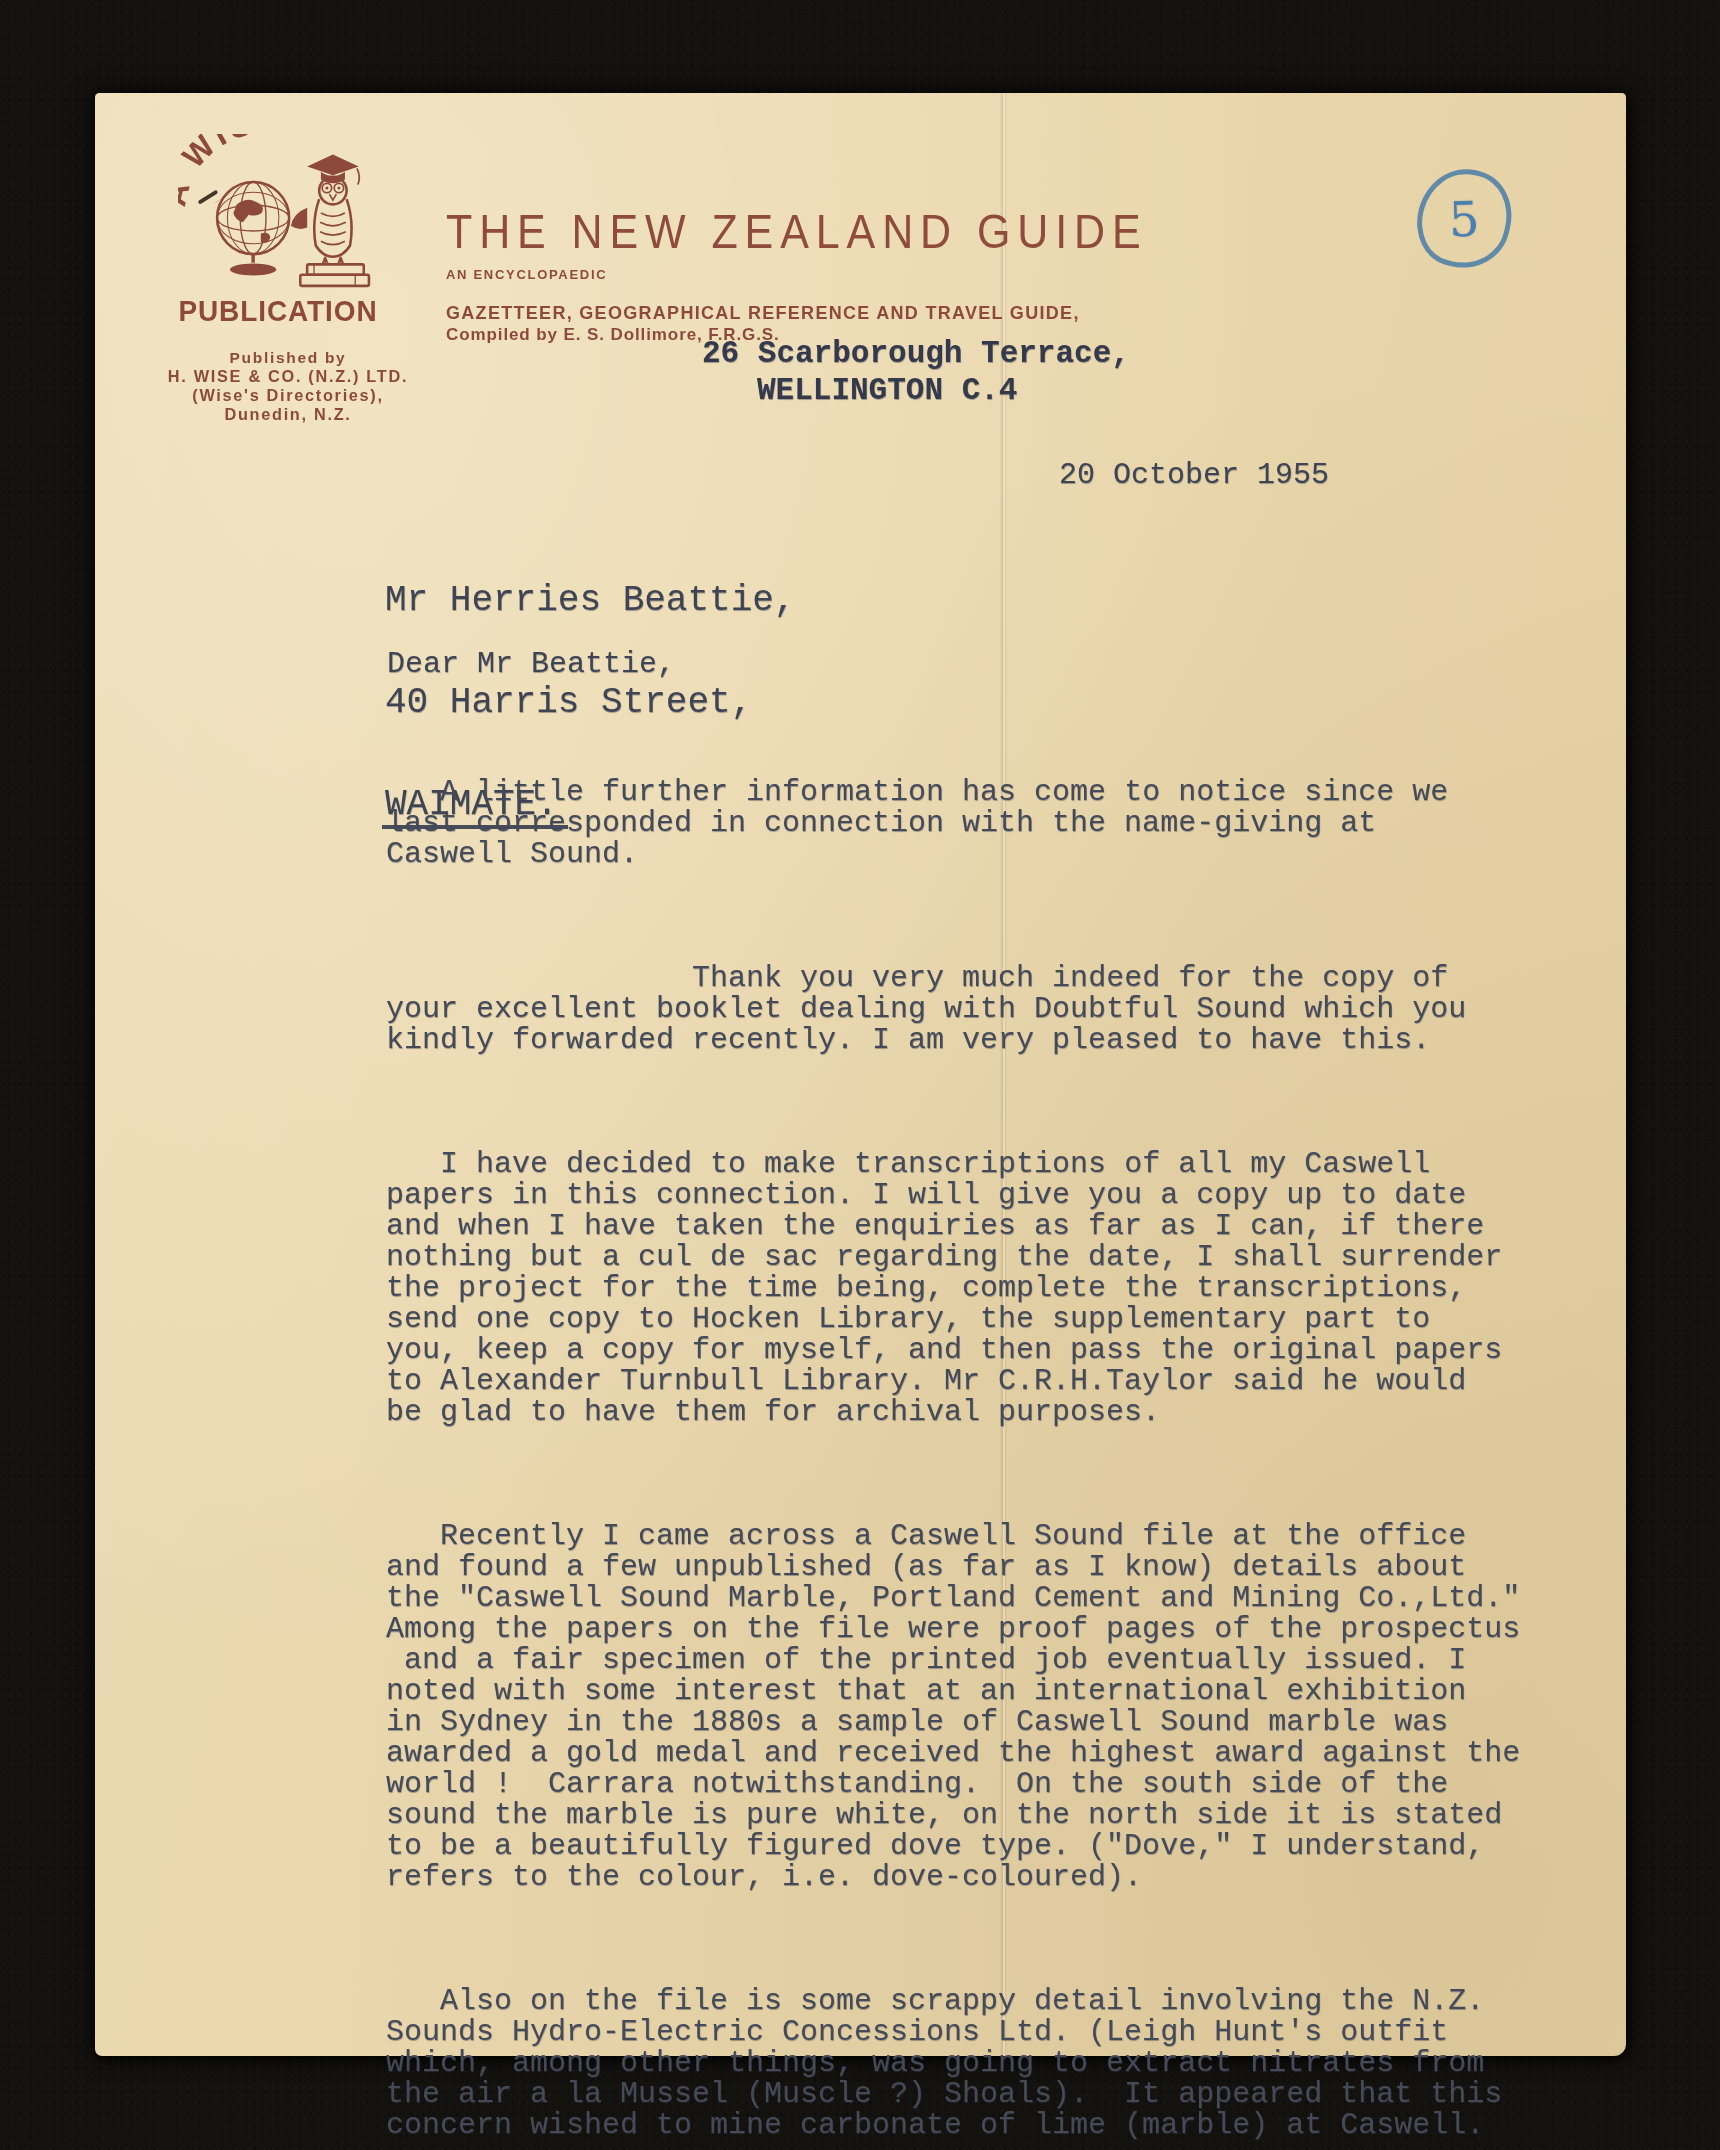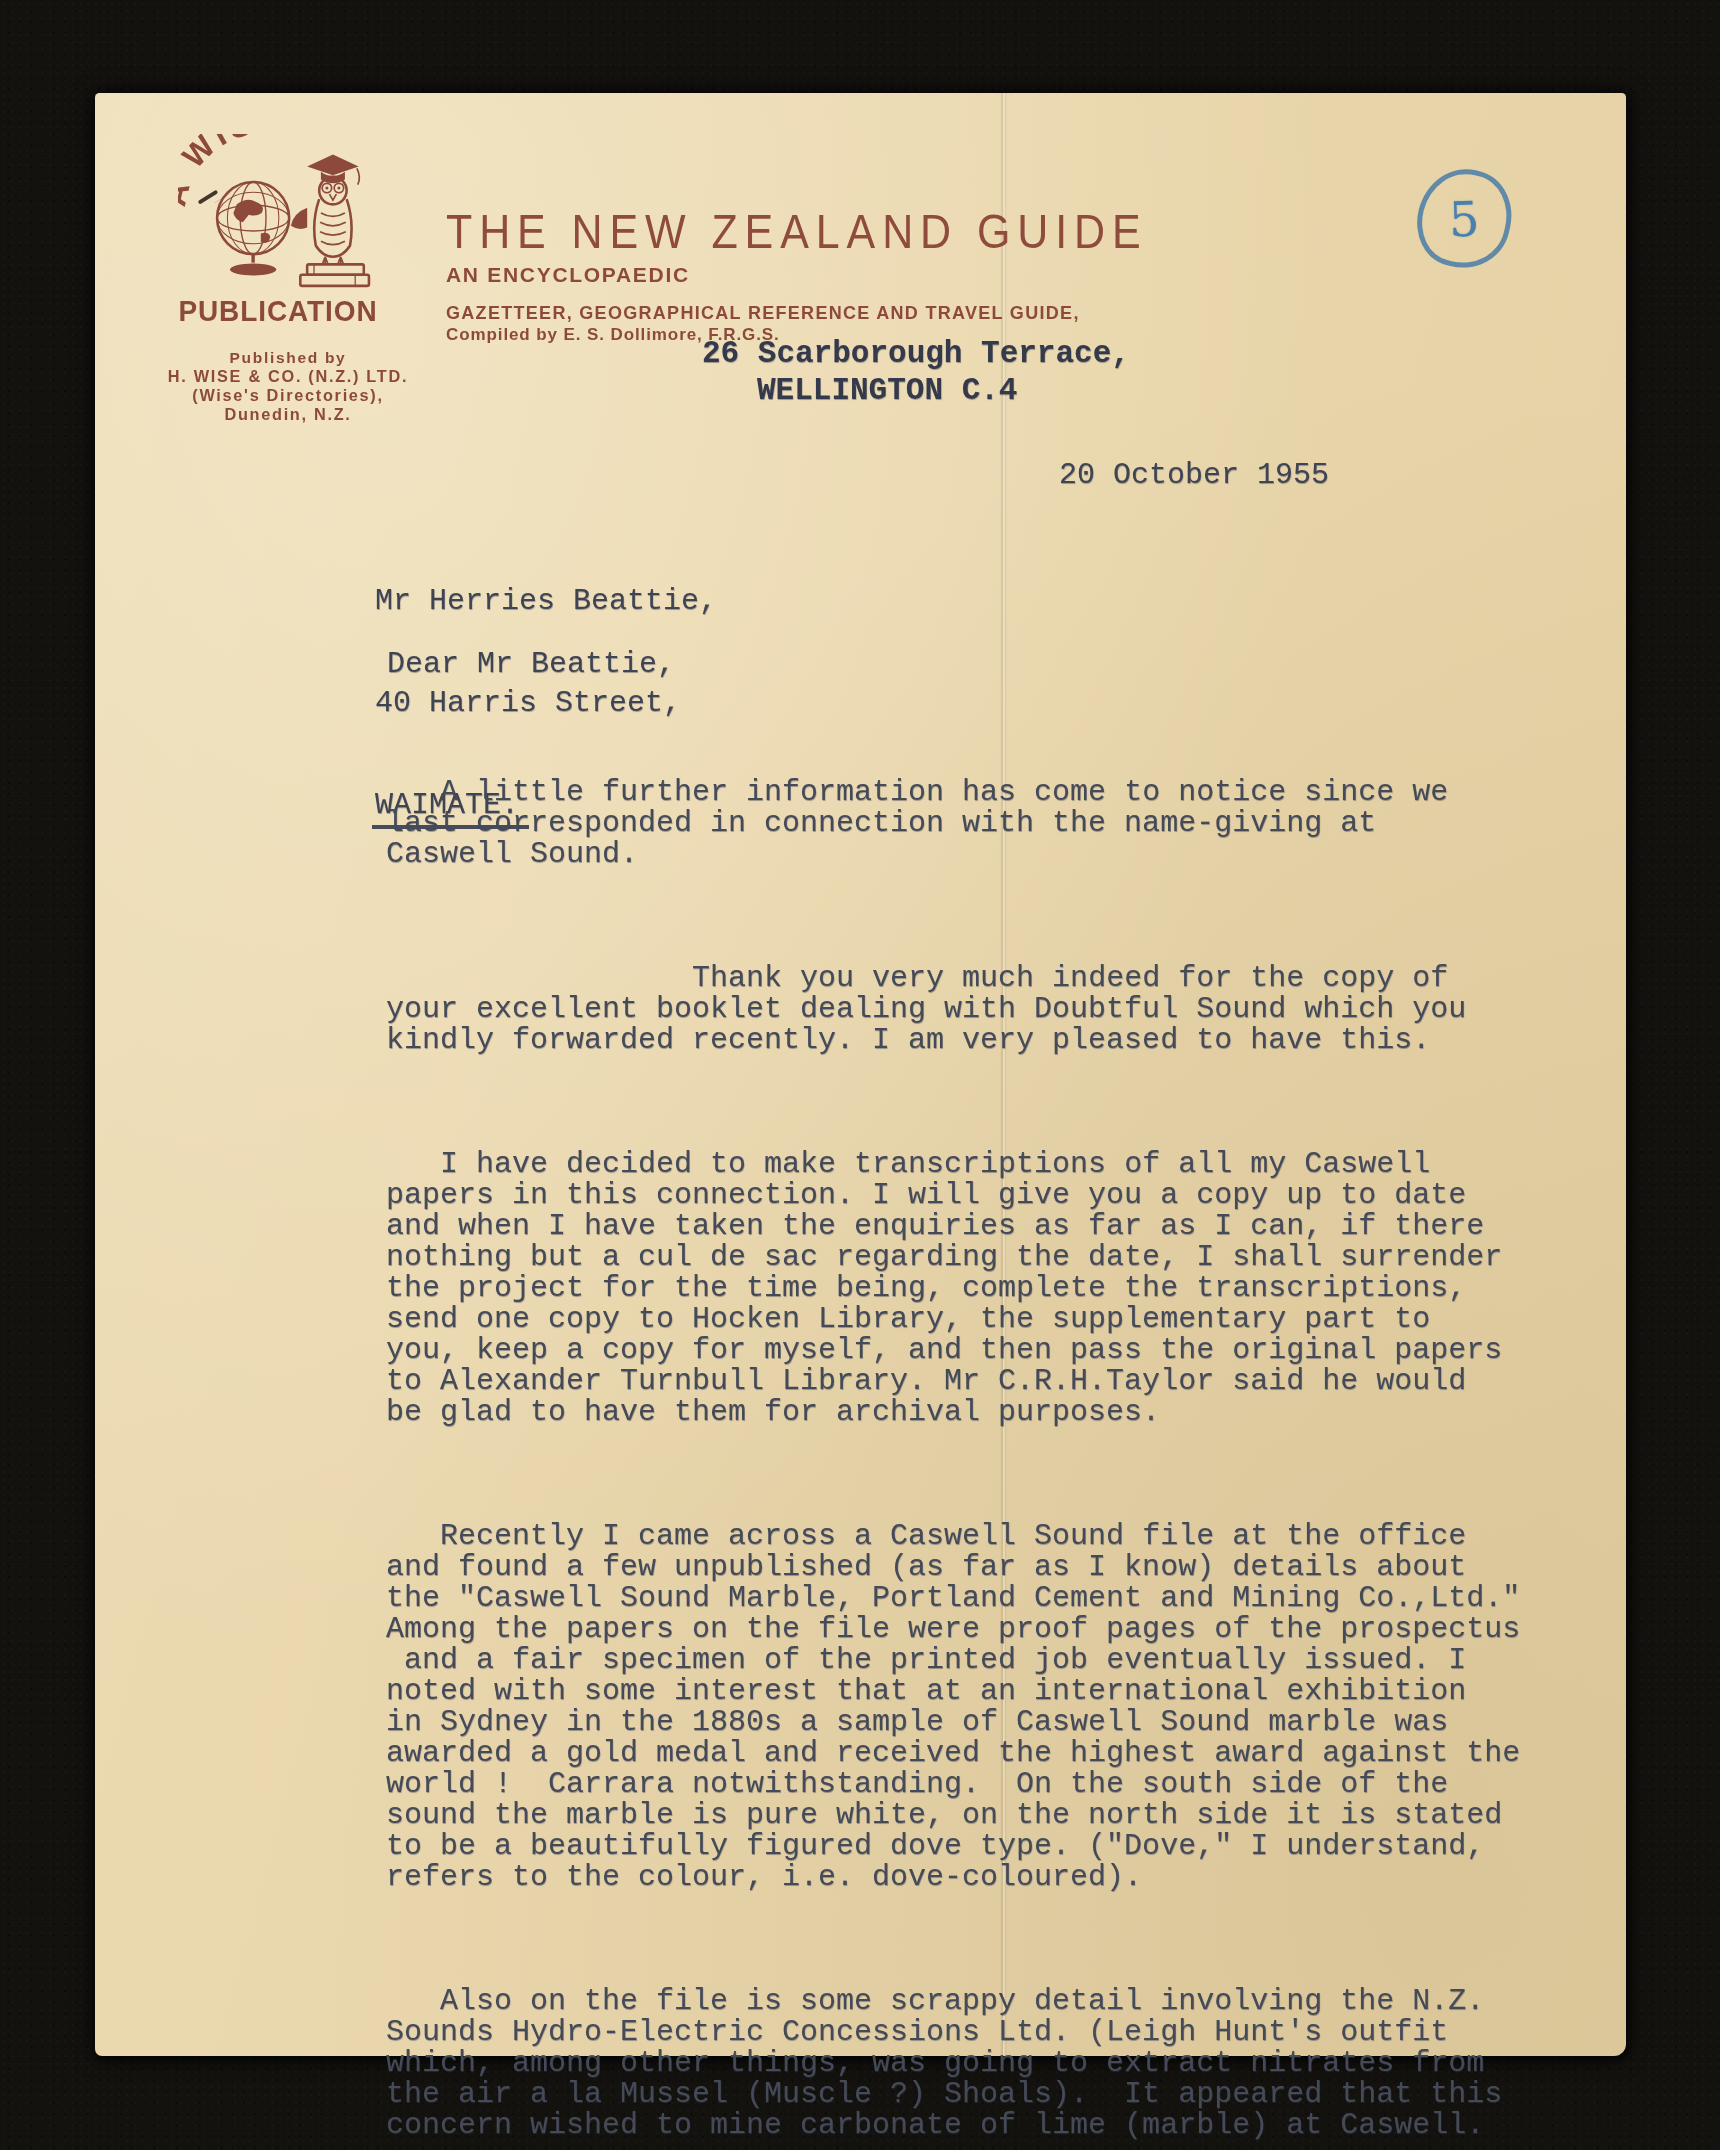--- a/index.html
+++ b/index.html
@@ -45,33 +45,33 @@
     position:absolute;left:34px;top:255px;width:318px;text-align:center;
     font-size:16.3px;line-height:19px;letter-spacing:1.7px;color:#8d4a3c;font-weight:bold;
   }
   .publisher-block .pl1{font-size:15.5px;}
   
   .masthead{position:absolute;left:351px;top:114px;width:860px;text-align:left;color:#8d4a3c;}
   .mh-title{
     font-size:43px;line-height:48px;letter-spacing:6.9px;font-weight:400;
     transform:scaleY(1.12);white-space:nowrap;color:#8f4b3c;
   }
-  .mh-sub1{margin-top:9.5px;font-size:21px;line-height:20.6px;letter-spacing:1.7px;font-weight:bold;}
+  .mh-sub1{margin-top:9.5px;font-size:13px;line-height:20.6px;letter-spacing:1.7px;font-weight:bold;}
   .mh-sub2{margin-top:18px;font-size:18px;line-height:20.6px;letter-spacing:1.3px;font-weight:bold;}
   .mh-sub3{margin-top:1px;font-size:17px;line-height:20.6px;letter-spacing:0.9px;font-weight:bold;}
   
   .typed{
     position:absolute;font-family:"Liberation Mono","DejaVu Sans Mono",monospace;
     color:#454a58;white-space:pre-wrap;
     text-shadow:0.5px 0.5px 0.7px rgba(62,66,82,0.45);
   }
   .addr1{left:607px;top:243px;font-size:31px;font-weight:bold;color:#343a4c;text-align:right;}
   .addr2{left:662px;top:280px;font-size:31px;font-weight:bold;color:#343a4c;}
   .date-line{left:964px;top:365px;font-size:30px;color:#3f4454;}
-  .recipient{left:280px;top:423px;font-size:30px;line-height:34px;color:#3f4454;}
+  .recipient{left:290px;top:423px;font-size:36px;line-height:34px;color:#3f4454;}
   .uline{display:inline-block;border-bottom:4.3px solid #474c5a;padding:0 10.3px 2.6px 3.4px;margin-left:-3.4px;}
   .salutation{left:292px;top:554px;font-size:30px;color:#3f4454;}
   .letter-body{left:291px;top:622px;width:1179px;font-size:30px;line-height:31px;}
   .letter-body p{margin:0 0 31px 0;}
   .letter-body p:last-child{margin-bottom:0;}
   
   .page-num{
     position:absolute;left:1323px;top:76px;width:83px;height:89px;
     border:5.2px solid rgba(72,124,167,0.85);
     border-radius:52% 48% 55% 45% / 55% 52% 48% 50%;

